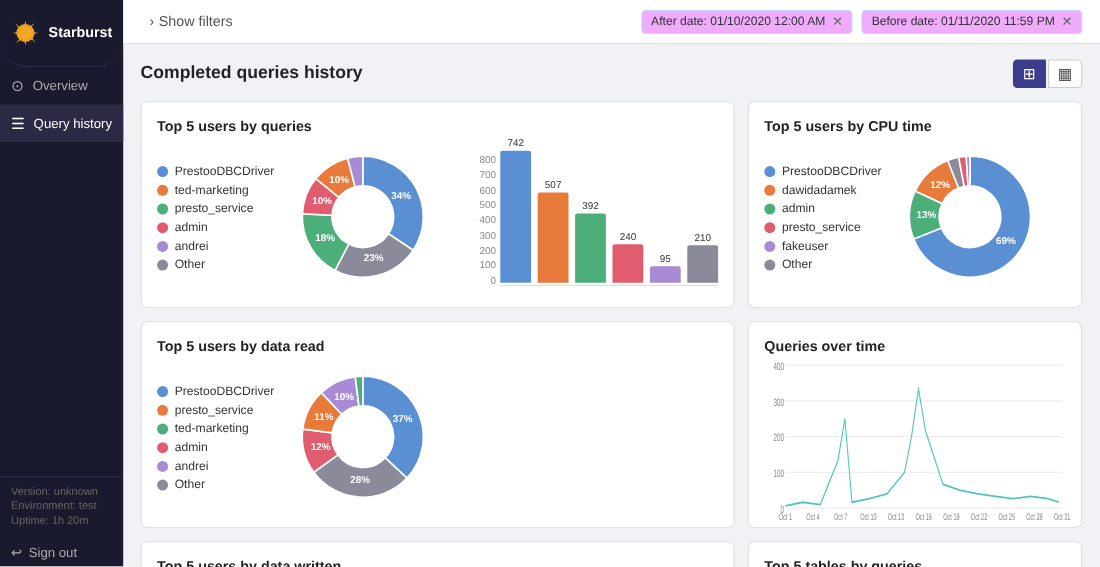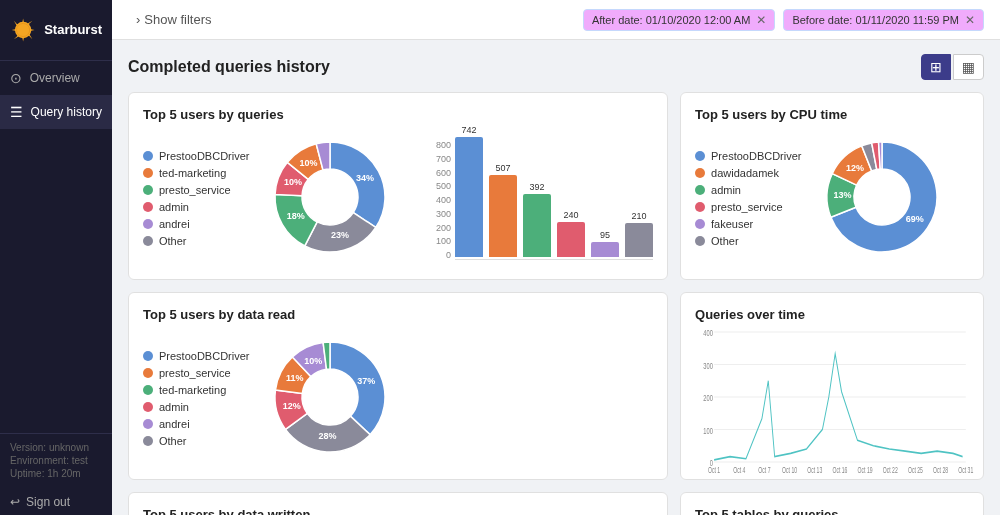--- a/index.html
+++ b/index.html
@@ -10,20 +10,21 @@
       width: 112px;
       background: #1a1a2e;
       display: flex;
       flex-direction: column;
       color: #ccc;
       flex-shrink: 0;
     }
     .sidebar-logo {
       display: flex; align-items: center; padding: 14px 10px; gap: 8px;
       border-bottom: 1px solid #2e2e4a;
+      border-radius: 25px;
     }
     .logo-icon {
       width: 32px; height: 32px;
     }
     .logo-text { color: #fff; font-size: 13px; font-weight: 600; line-height: 1.2; }
     .sidebar-section-label {
       font-size: 9px; text-transform: uppercase; letter-spacing: 0.08em;
       color: #888; padding: 12px 10px 4px;
     }
     .sidebar-item {

